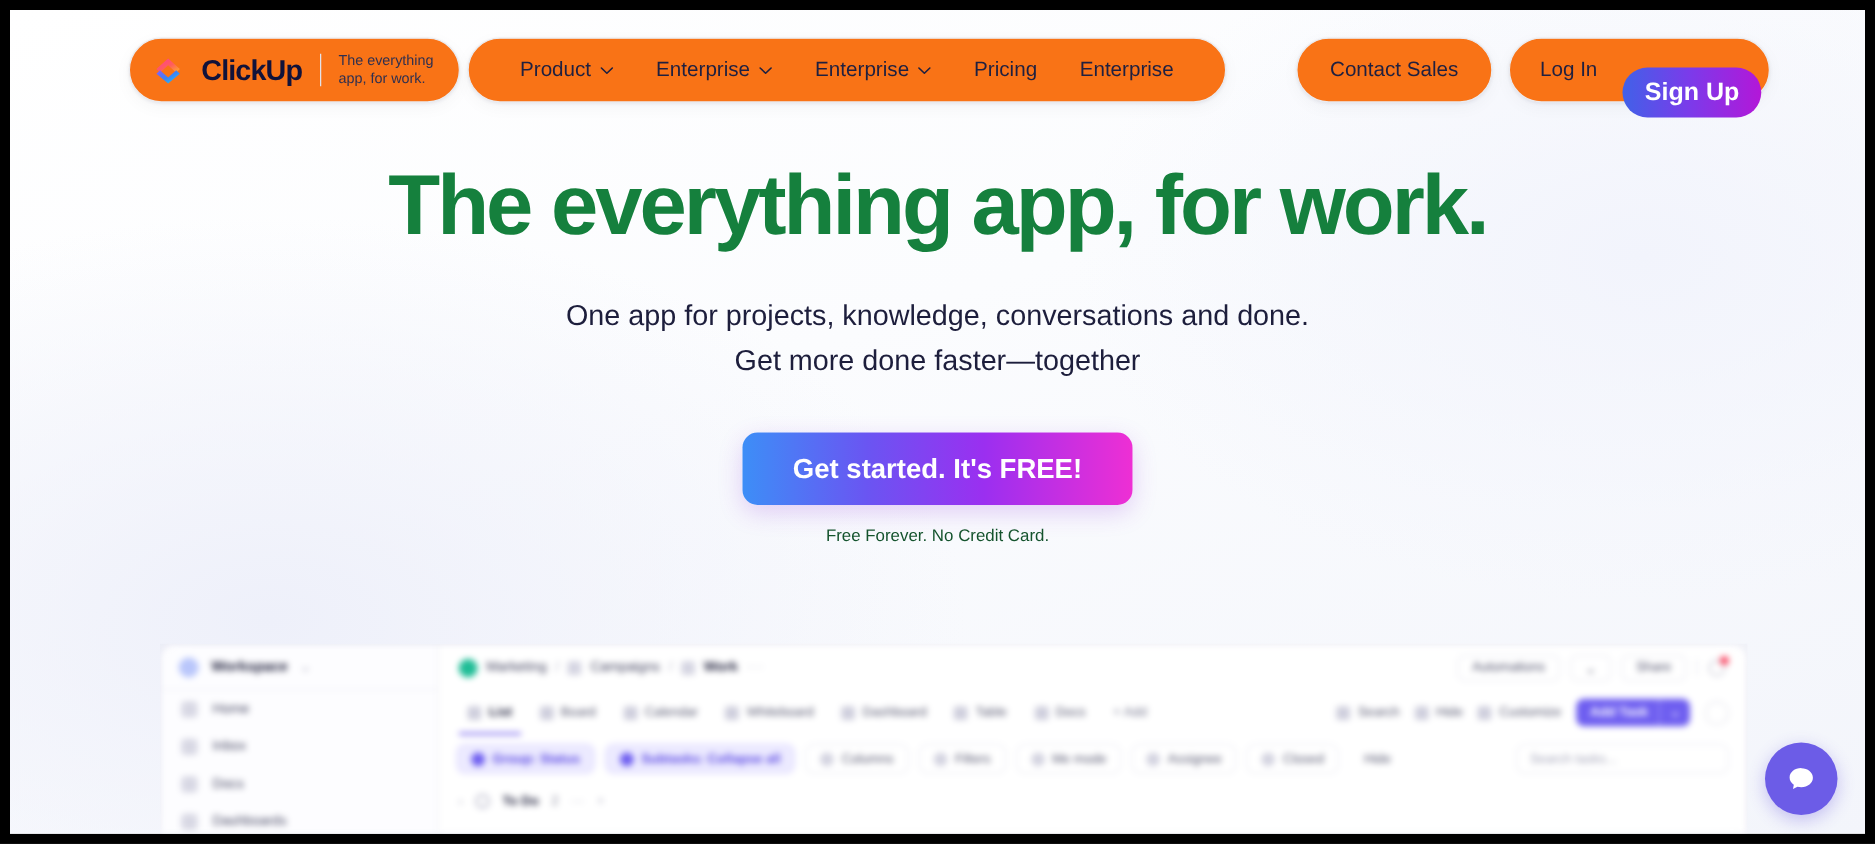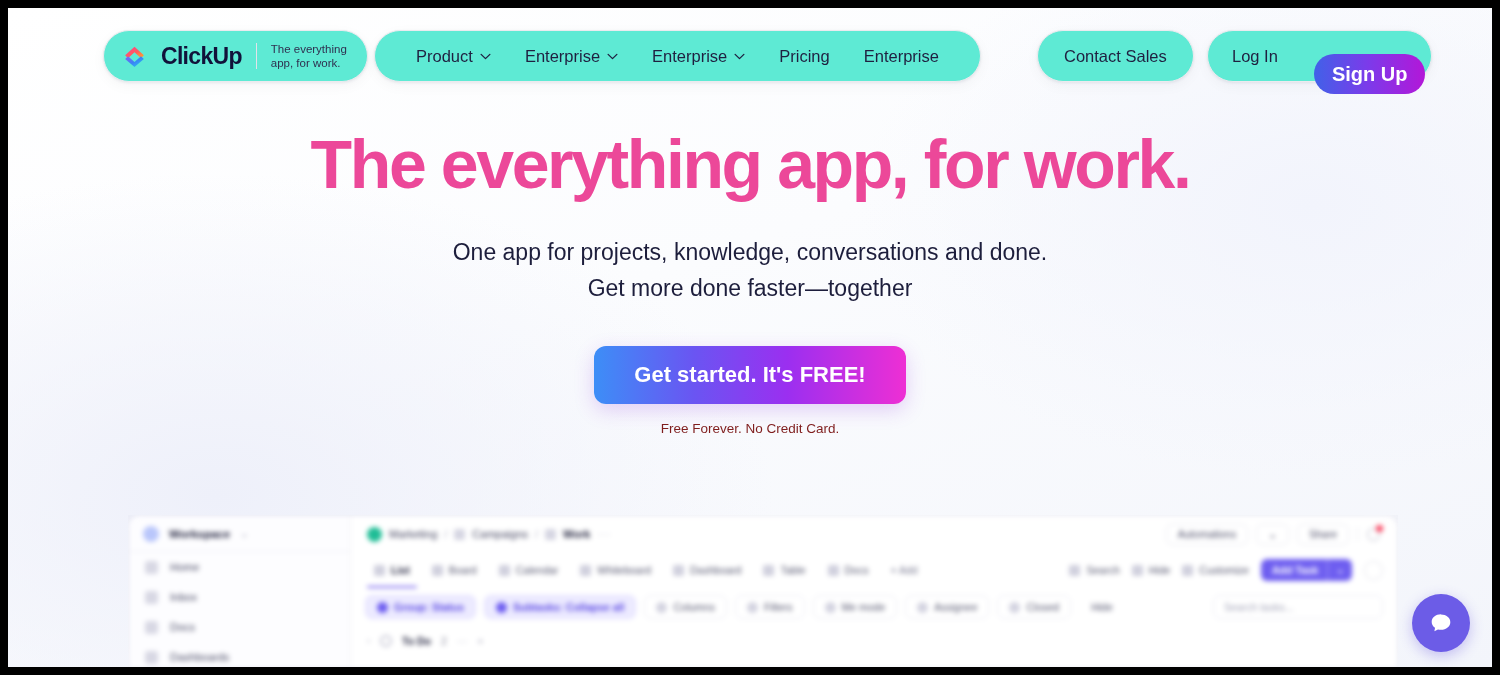--- a/index.html
+++ b/index.html
@@ -31,21 +31,21 @@
 
   
   #nav {
     position:absolute;
     left:0; top:0; right:0; height:96px;
     display:flex; align-items:center;
     z-index:20;
   }
 
   .pill {
-    background:#5eead4;
+    background:#f97316;
     border:1px solid #ebebef;
     border-radius:999px;
     box-shadow:0 1px 3px rgba(20,20,43,.07), 0 4px 14px rgba(20,20,43,.04);
     display:flex; align-items:center;
   }
 
   
   #logo-pill {
     position:absolute; left:95px; top:22px;
     height:52px; padding:0 20px 0 18px;
@@ -78,21 +78,21 @@
 
   
   #contact-pill {
     position:absolute; left:1029px; top:22px;
     height:52px; padding:0 26px;
   }
   #contact-label { font-size:16.5px; color:#1f2040; white-space:nowrap; }
 
   #auth-pill {
     position:absolute; left:1199px; top:22px;
-    height:52px; padding:0 6px 0 0; gap:16px;
+    height:52px; padding:0 6px 0 0; gap:0;
   }
   #login-label {
     font-size:16.5px; color:#1f2040;
     padding:0 20px 0 24px; white-space:nowrap; cursor:pointer;
   }
   #signup-btn {
     height:40px; padding:0 18px;
     border-radius:999px; border:none;
     display:flex; align-items:center;
     font-family:inherit;
@@ -100,42 +100,42 @@
     background:linear-gradient(90deg,#4161e8 0%,#7b3bea 48%,#b317d8 100%);
     white-space:nowrap; cursor:pointer;margin-top:36px;
   }
 
   
   #hero { position:absolute; left:0; right:0; top:120px; text-align:center; z-index:5; }
 
   #hero-title {
     font-size:68px; font-weight:bold;
     letter-spacing:-2.4px; line-height:1.06;
-    color:#ec4899;
+    color:#15803d;
   }
   #hero-sub {
     margin-top:34px;
     font-size:23px; line-height:36px;
     color:#1d1e3c; font-weight:400;
   }
 
   #cta-btn {
     margin-top:40px;
     display:inline-flex; align-items:center; justify-content:center;
     height:58px; padding:0 40px;
     border:none; border-radius:12px;
     font-family:inherit;
     font-size:22px; font-weight:bold; color:#ffffff;
     background:linear-gradient(90deg,#3d8ef7 0%,#6a55f2 32%,#9b2ff0 62%,#ee2fd4 100%);
     box-shadow:0 6px 20px rgba(140,50,220,.22);
     cursor:pointer; white-space:nowrap;
   }
   #cta-note {
     margin-top:17px;
-    font-size:13.5px; color:#7f1d1d;
+    font-size:13.5px; color:#14532d;
   }
 
   
   #preview-wrap {
     position:absolute;
     left:120px; top:507px;
     width:1270px; height:152px;
     z-index:4;
     overflow:hidden;
   }

